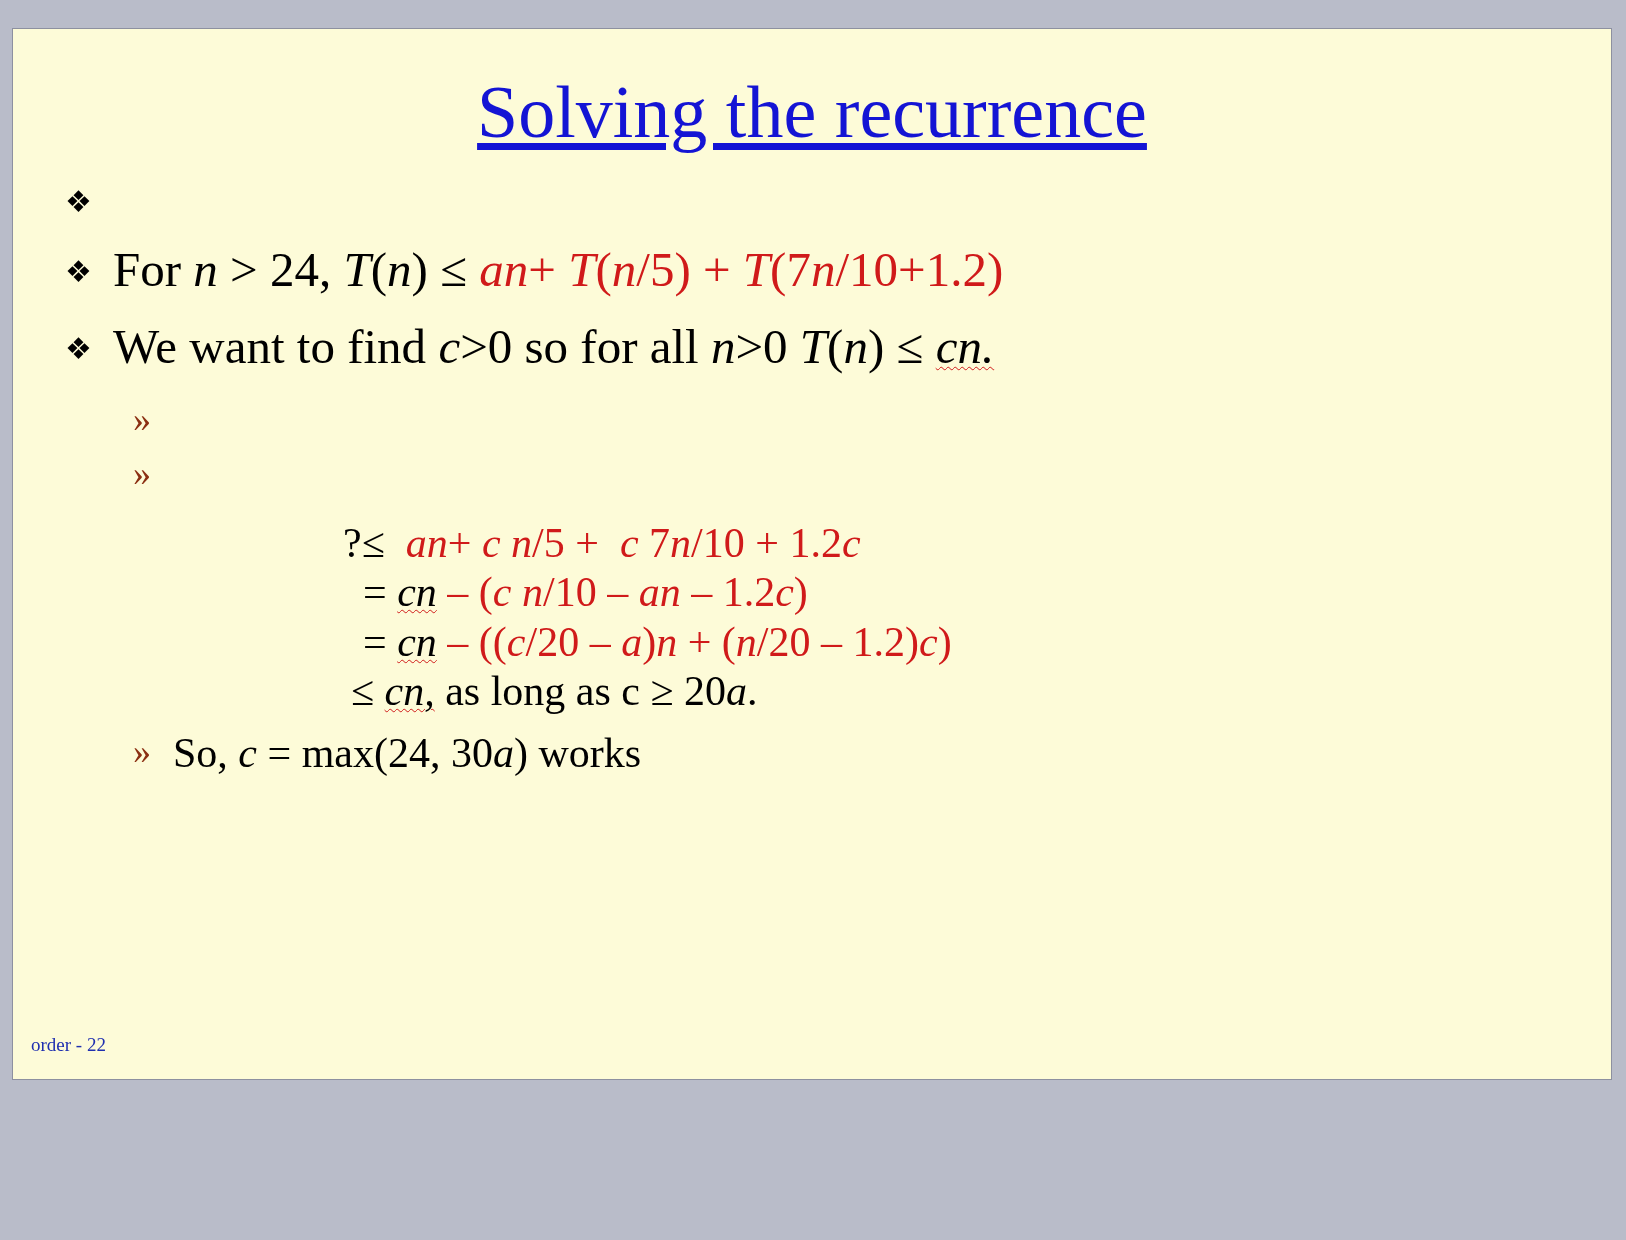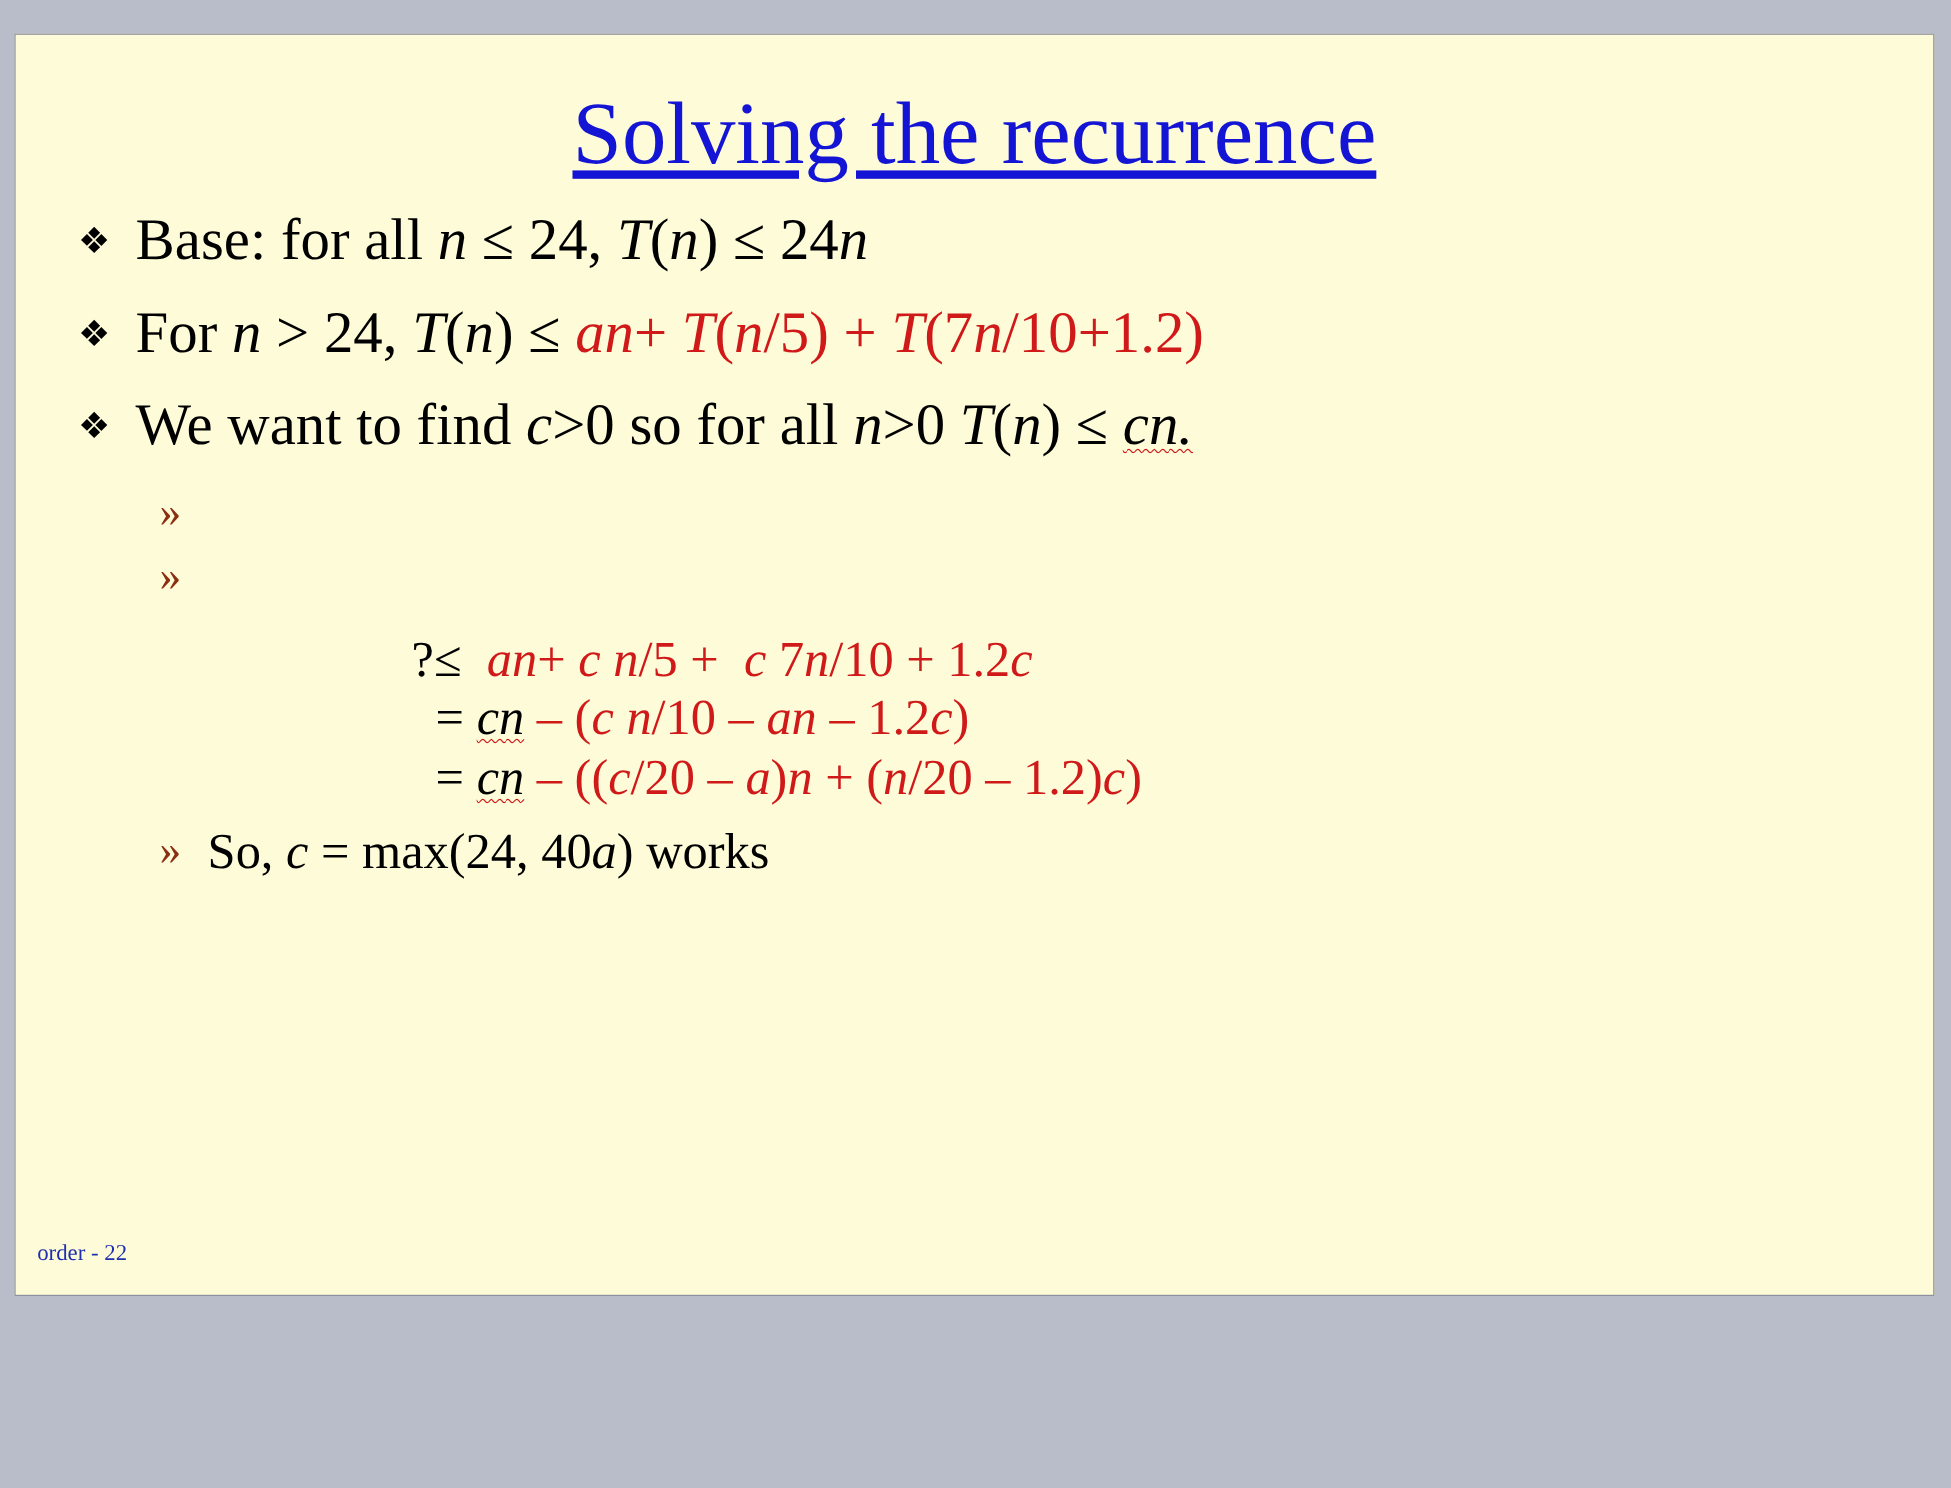--- a/index.html
+++ b/index.html
@@ -111,23 +111,20 @@
 <body>
 
 <div class="slide-frame">
 
   <div class="slide-title">Solving the recurrence</div>
 
   <div class="body-area">
 
     <div class="bullet-l1">
       <span class="marker">❖</span>
-      <span class="txt">
-        <span>Base: for all </span><span class="it">n</span><span> ≤ 24, </span><span class="it">T</span><span>(</span><span class="it">n</span><span>) ≤ 24</span><span class="it">n</span>
-      </span>
     </div>
 
     <div class="bullet-l1">
       <span class="marker">❖</span>
       <span class="txt nowrap">
         <span>For </span><span class="it">n</span><span> &gt; 24, </span><span class="it">T</span><span>(</span><span class="it">n</span><span>) ≤  </span><span class="red it">an</span><span class="red">+  </span><span class="red it">T</span><span class="red">(</span><span class="red it">n</span><span class="red">/5) + </span><span class="red it">T</span><span class="red">(7</span><span class="red it">n</span><span class="red">/10+1.2)</span>
       </span>
     </div>
 
     <div class="bullet-l1">
@@ -148,26 +145,29 @@
     <div class="math-block">
       <div class="math-line indent1">
         <span>?</span><span>≤</span><span class="red">&nbsp; </span><span class="red it">an</span><span class="red">+ </span><span class="red it">c</span><span class="red"> </span><span class="red it">n</span><span class="red">/5 + &nbsp;</span><span class="red it">c</span><span class="red"> 7</span><span class="red it">n</span><span class="red">/10 + 1.2</span><span class="red it">c</span>
       </div>
       <div class="math-line indent2">
         <span>= </span><span class="it squiggle">cn</span><span class="red"> – (</span><span class="red it">c</span><span class="red"> </span><span class="red it">n</span><span class="red">/10 – </span><span class="red it">an</span><span class="red"> – 1.2</span><span class="red it">c</span><span class="red">)</span>
       </div>
       <div class="math-line indent2">
         <span>= </span><span class="it squiggle">cn</span><span class="red"> – ((</span><span class="red it">c</span><span class="red">/20 – </span><span class="red it">a</span><span class="red">)</span><span class="red it">n</span><span class="red"> + (</span><span class="red it">n</span><span class="red">/20 – 1.2)</span><span class="red it">c</span><span class="red">)</span>
       </div>
+      <div class="math-line indent3">
+        <span>≤ </span><span class="it squiggle">cn,</span><span> as long as c ≥ 20</span><span class="it">a</span><span>.</span>
+      </div>
     </div>
 
     <div class="bullet-l2">
       <span class="marker">»</span>
       <span class="txt">
-        <span>So, </span><span class="it">c</span><span> = max(24, 40</span><span class="it">a</span><span>) works</span>
+        <span>So, </span><span class="it">c</span><span> = max(24, 30</span><span class="it">a</span><span>) works</span>
       </span>
     </div>
 
   </div>
 
   <div class="footer-left">order - 22</div>
 
 </div>
 
 </body></html>

